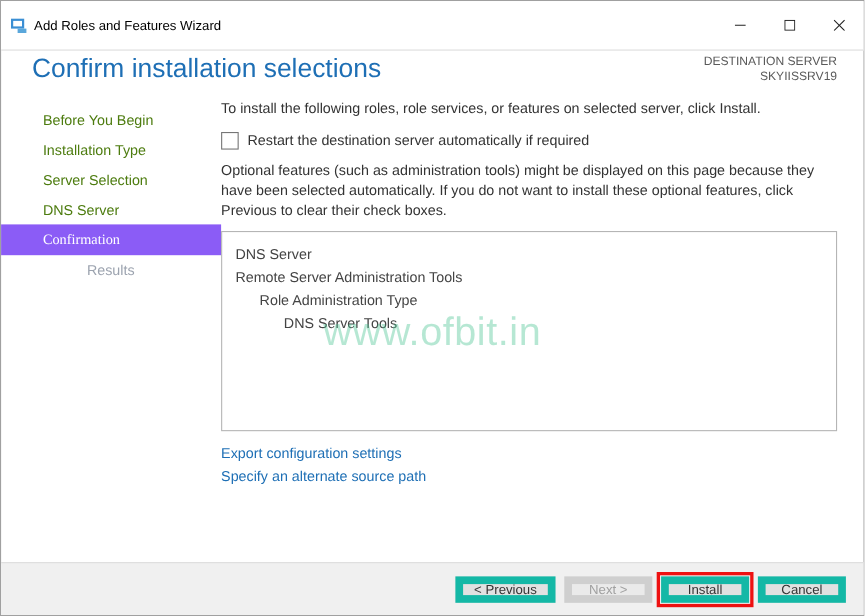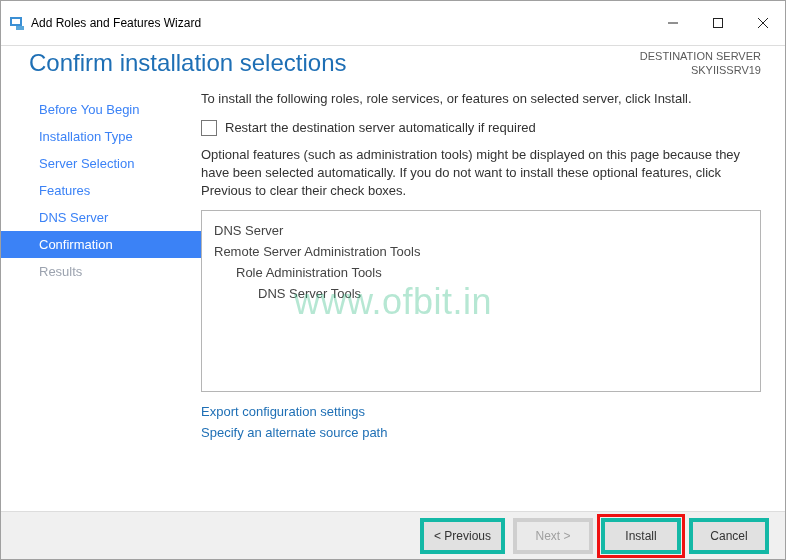--- a/index.html
+++ b/index.html
@@ -10,36 +10,36 @@
   .titlebar .title { font-size: 12px; color: #000; flex: 1; }
   .winbtns { display: flex; height: 100%; }
   .winbtn { width: 45px; display: flex; align-items: center; justify-content: center; font-size: 13px; cursor: default; }
   .winbtn svg { stroke: #222; }
   .body { position: absolute; top: 30px; bottom: 48px; left: 0; right: 0; padding: 0; }
   .header-row { display: flex; justify-content: space-between; align-items: flex-start; padding: 18px 24px 0 28px; }
   .page-title { font-size: 24px; font-weight: 300; color: #1e6fb5; }
   .server-block { text-align: right; font-size: 11px; color: #5a5a5a; line-height: 1.3; }
   .content { display: flex; padding: 12px 24px 0 0; }
   .nav { width: 200px; padding-top: 6px; }
-  .nav-item { font-size: 13px; color: #3b82f6; padding: 6px 0 6px 38px; cursor: default; }
-  .nav-item.selected { background: #3b82f6; color: #fff; }
-  .nav-item.disabled { color: #9ca3af; }
+  .nav-item { font-size: 13px; color: #4d7c0f; padding: 6px 0 6px 38px; cursor: default; }
+  .nav-item.selected { background: #8b5cf6; color: #fff; font-family: Liberation Serif, serif; }
+  .nav-item.disabled { color: #9ca3af; margin-left: 40px; }
   .main { flex: 1; font-size: 13px; color: #333; }
   .instr { margin-bottom: 12px; line-height: 1.4; }
   .checkbox-row { display: flex; align-items: center; gap: 8px; margin: 6px 0 10px 0; }
   .checkbox { width: 16px; height: 16px; border: 1px solid #767676; }
   .opt-text { margin-top: 6px; line-height: 1.4; margin-bottom: 10px; }
   .list-box { border: 1px solid #b5b5b5; background: #fff; height: 182px; padding: 10px 12px; line-height: 1.6; color: #444; overflow: auto; }
   .list-box .l1 { padding-left: 0; }
   .list-box .l2 { padding-left: 22px; }
   .list-box .l3 { padding-left: 44px; }
   .links { margin-top: 10px; font-size: 13px; color: #1e6fb5; line-height: 1.6; }
   .links span { cursor: default; }
   .footer { position: absolute; bottom: 0; left: 0; right: 0; height: 48px; border-top: 1px solid #ddd; background: #f0f0f0; display: flex; align-items: center; justify-content: flex-end; padding: 0 16px; gap: 8px; }
-  .btn { min-width: 80px; height: 36px; font-size: 12px; background: #e1e1e1; border: 4px solid #14b8a6; color: #333; display: inline-flex; align-items: center; justify-content: center; padding: 0 10px; }
+  .btn { min-width: 80px; height: 24px; font-size: 12px; background: #e1e1e1; border: 7px solid #14b8a6; color: #333; display: inline-flex; align-items: center; justify-content: center; padding: 0 10px; }
   .btn.disabled { color: #a0a0a0; background: #eaeaea; border-color: #cfcfcf; }
   .btn.highlight { outline: 3px solid #e11; outline-offset: 1px; }
   .watermark { position: absolute; top: 250px; left: 50%; transform: translateX(-50%); font-size: 36px; color: rgba(64,192,140,0.38); font-weight: 400; pointer-events: none; letter-spacing: 0.5px; font-family:"Segoe UI",Arial,sans-serif; }
 </style>
 </head>
 <body>
 
 <div class="window">
   <div class="titlebar">
     <span class="icon">
@@ -77,37 +77,36 @@
         <div>DESTINATION SERVER</div>
         <div>SKYIISSRV19</div>
       </div>
     </div>
 
     <div class="content">
       <div class="nav">
         <div class="nav-item">Before You Begin</div>
         <div class="nav-item">Installation Type</div>
         <div class="nav-item">Server Selection</div>
-        <div class="nav-item">Features</div>
         <div class="nav-item">DNS Server</div>
         <div class="nav-item selected">Confirmation</div>
         <div class="nav-item disabled">Results</div>
       </div>
 
       <div class="main">
         <div class="instr">To install the following roles, role services, or features on selected server, click Install.</div>
         <div class="checkbox-row">
           <div class="checkbox"></div>
           <span>Restart the destination server automatically if required</span>
         </div>
         <div class="opt-text">Optional features (such as administration tools) might be displayed on this page because they have been selected automatically. If you do not want to install these optional features, click Previous to clear their check boxes.</div>
         <div class="list-box">
           <div class="l1">DNS Server</div>
           <div class="l1">Remote Server Administration Tools</div>
-          <div class="l2">Role Administration Tools</div>
+          <div class="l2">Role Administration Type</div>
           <div class="l3">DNS Server Tools</div>
         </div>
         <div class="links">
           <span>Export configuration settings</span><br>
           <span>Specify an alternate source path</span>
         </div>
       </div>
     </div>
 
     <div class="watermark">www.ofbit.in</div>

